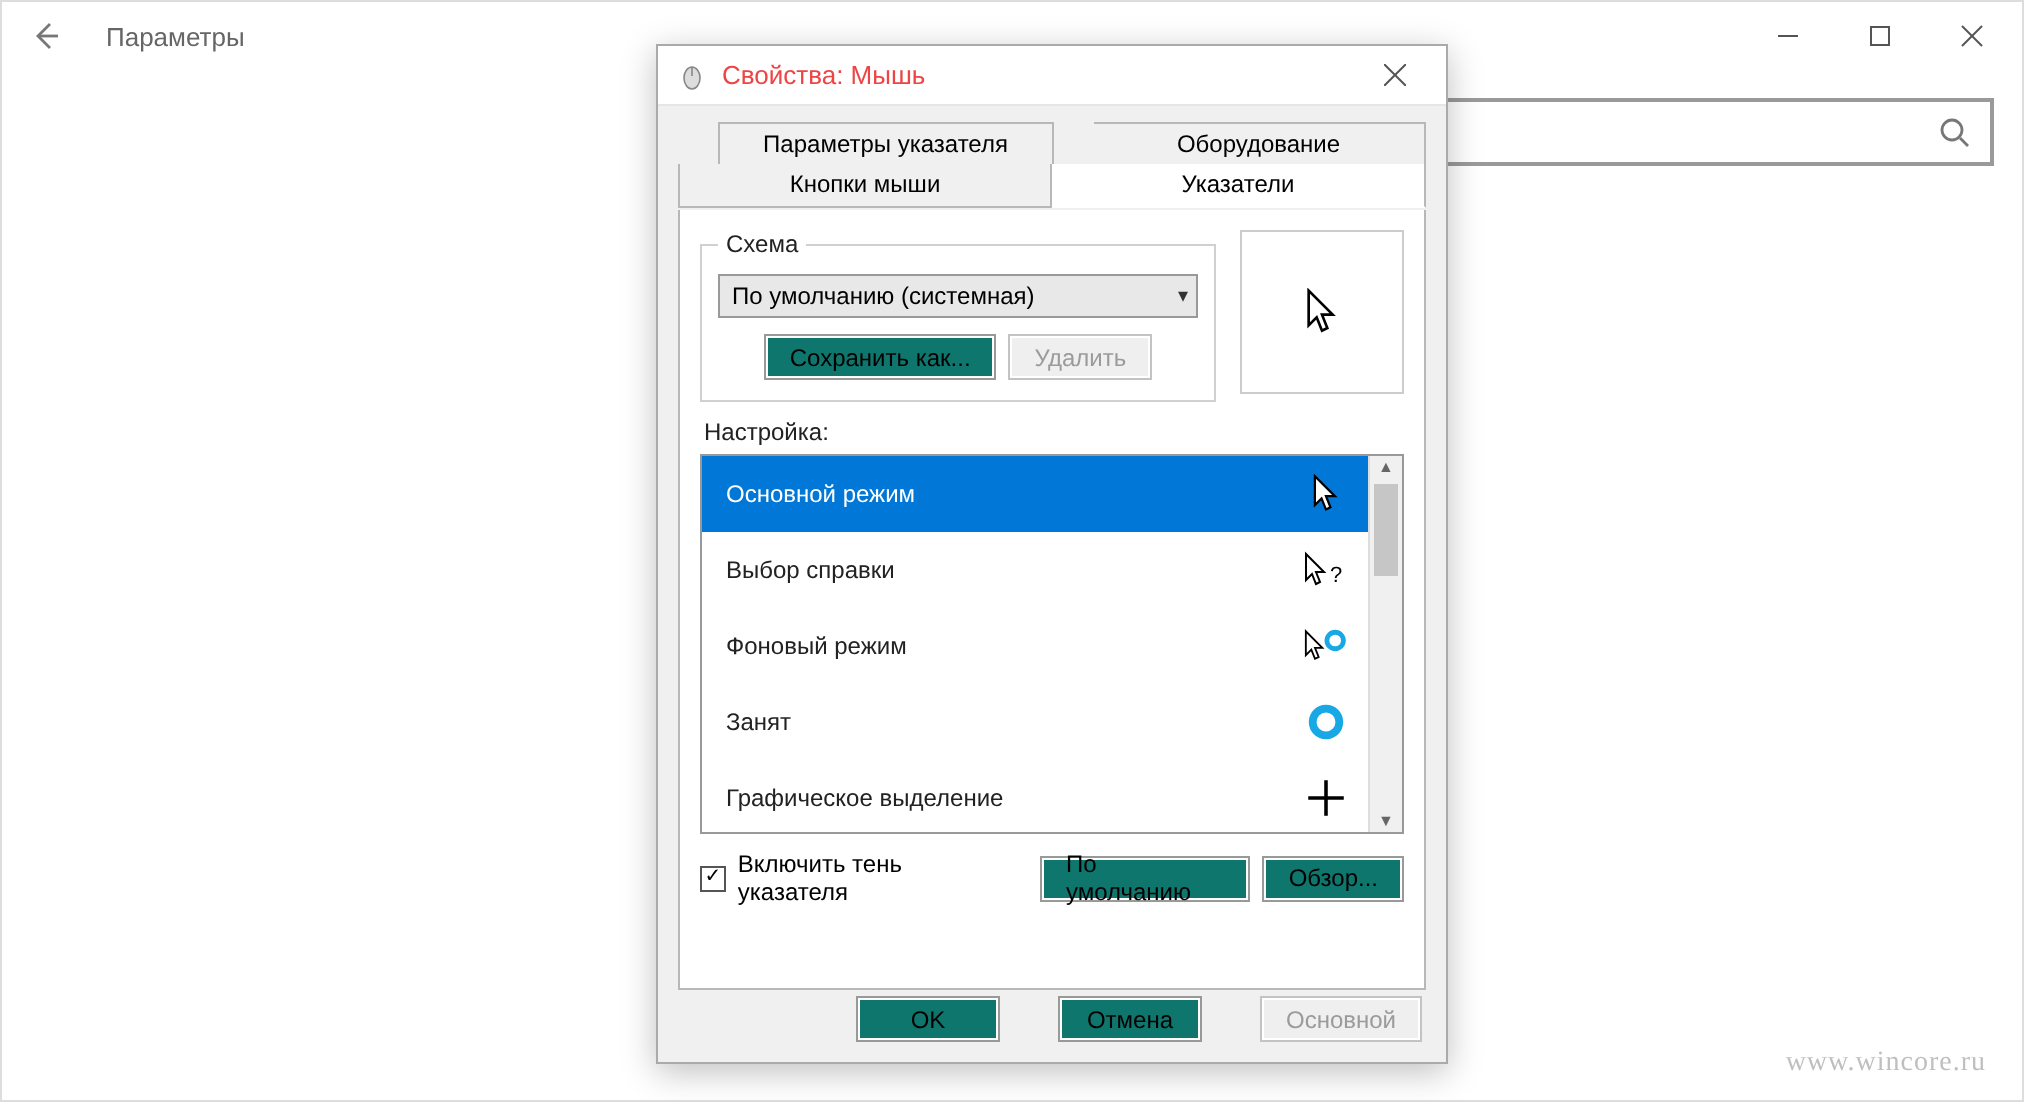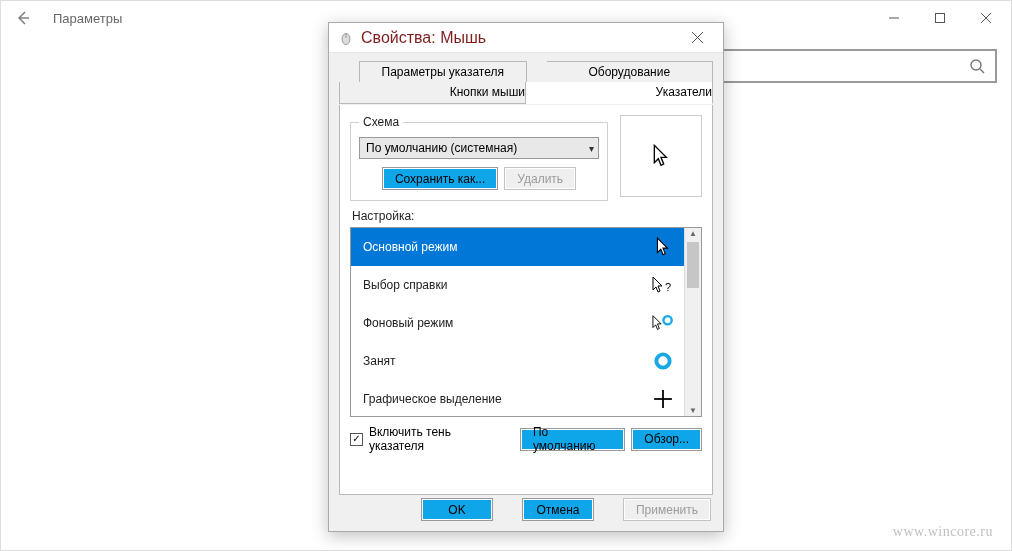--- a/index.html
+++ b/index.html
@@ -22,41 +22,41 @@
   .nav-item.selected { background:#3399ff; color:#fff; }
   .content { flex:1; padding:14px 12px; position:relative; }
   .search-box { position:absolute; top:14px; left:408px; right:14px; height:34px; border:2px solid #9a9a9a; background:#fff; display:flex; align-items:center; padding:0 10px 0 8px;gap:19px; }
   .search-box input { flex:1; border:none; outline:none; font-size:15px; color:#555; background:transparent; }
   .search-icon { color:#666; }
 
   
   .dialog { position:absolute; left:328px; top:22px; width:396px; height:510px; background:#f0f0f0; border:1px solid #aaa; box-shadow:0 4px 16px rgba(0,0,0,0.25); }
   .dlg-title { height:30px; display:flex; align-items:center; justify-content:space-between; padding:0 6px 0 10px; background:#fff; border-bottom:1px solid #e5e5e5; }
   .dlg-title-left { display:flex; align-items:center; gap:8px; }
-  .dlg-title-text { font-size:16px; color:#7f1d1d; }
+  .dlg-title-text { font-size:13px; color:#ef4444; }
   .dlg-close { width:40px; height:28px; display:flex; align-items:center; justify-content:center; color:#555; }
   .dlg-body { padding:8px 10px 10px 10px; }
 
   .tabs { position:relative; height:44px; }
   .tabrow { display:flex; }
   .tab { height:22px; line-height:21px; font-size:12px; text-align:center; border:1px solid #b8b8b8; background:#f0f0f0; position:relative; }
   .tabrow.top .tab { flex:1 1 0;margin-left:20px; }
   .tabrow.top .tab + .tab { border-left:none; }
   .tabrow.bottom { margin-top:-1px; }
-  .tabrow.bottom .tab { width:50%; border-top:none;text-align:right; }
+  .tabrow.bottom .tab { width:50%; border-top:none; }
   .tabrow.bottom .tab + .tab { border-left:none; }
   .tab.active { background:#fff; border-bottom-color:#fff; z-index:2; }
   .tab-panel { background:#fff; border:1px solid #b8b8b8; border-top:none; padding:10px 10px 8px 10px; height:390px; position:relative; }
 
   fieldset.scheme { border:1px solid #d0d0d0; margin:0 0 6px 0; padding:8px 8px 10px 8px; width:256px; }
   fieldset.scheme legend { font-size:12px; padding:0 4px; color:#222;margin-top:16px; }
   .dropdown { width:240px; height:22px; border:1px solid #999; background:#e8e8e8; display:flex; align-items:center; justify-content:space-between; padding:0 4px 0 6px; font-size:12px; }
   .chev { font-size:10px; color:#333; }
   .scheme-btns { display:flex; gap:6px; margin-top:8px; justify-content:center; }
-  .btn { height:23px; padding:0 12px; font-size:12px; border:1px solid #999; background:#0ea5e9; display:inline-flex; align-items:center; justify-content:center; box-shadow: inset 0 0 0 1px #fff; }
+  .btn { height:23px; padding:0 12px; font-size:12px; border:1px solid #999; background:#0f766e; display:inline-flex; align-items:center; justify-content:center; box-shadow: inset 0 0 0 1px #fff; }
   .btn.disabled { color:#9b9b9b; border-color:#c3c3c3; background:#efefef; }
 
   .preview { position:absolute; right:10px; top:10px; width:82px; height:82px; border:1px solid #ccc; background:#fff; display:flex; align-items:center; justify-content:center; }
 
   .customize-label { font-size:12px; margin:8px 0 4px 2px; color:#222; }
   .cursor-list { border:1px solid #999; background:#fff; height:190px; display:flex; }
   .list-inner { flex:1; overflow:hidden; }
   .list-item { height:38px; display:flex; align-items:center; justify-content:space-between; padding:0 10px 0 12px; font-size:12px; color:#222; border-bottom:0; }
   .list-item.selected { background:#0178d7; color:#fff; }
   .cursor-prev { width:22px; height:22px; display:flex; align-items:center; justify-content:center; }
@@ -241,15 +241,15 @@
           <div class="btn">По умолчанию</div>
           <div class="btn">Обзор...</div>
         </div>
       </div>
     </div>
   </div>
 
   <div class="dlg-footer">
     <div class="btn">OK</div>
     <div class="btn">Отмена</div>
-    <div class="btn disabled">Применить</div>
+    <div class="btn disabled">Основной</div>
   </div>
 </div>
 
 </body></html>

